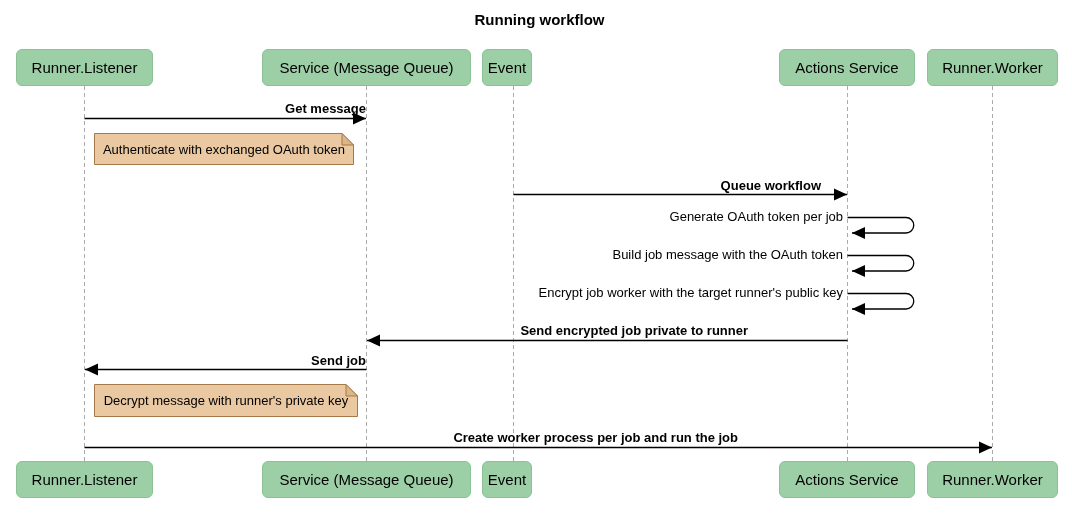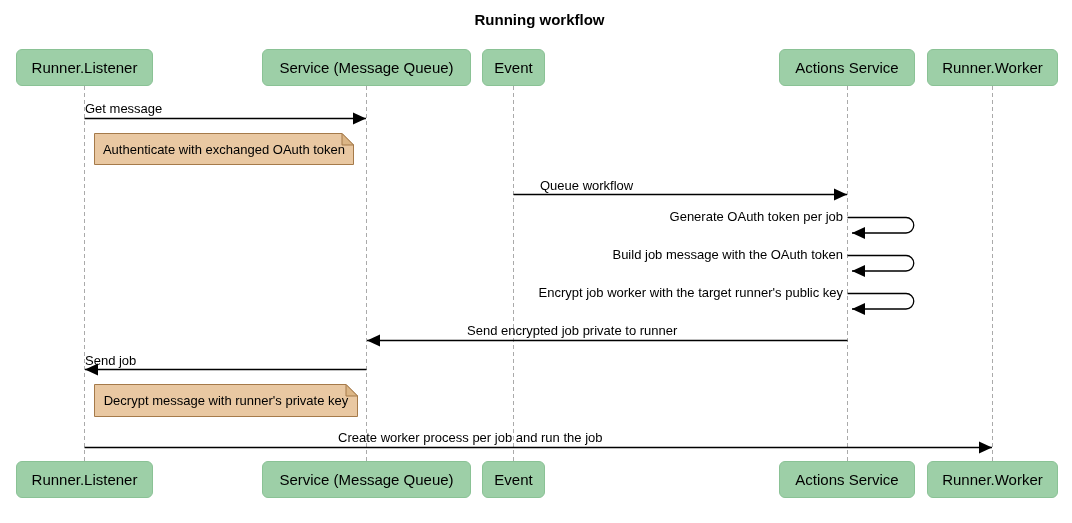--- a/index.html
+++ b/index.html
@@ -33,32 +33,32 @@
     align-items: center;
     justify-content: center;
     font-size: 15px;
     color: var(--actor-text, #000000);
     white-space: nowrap;
   }
   .actor.row-top { top: 49px; }
   .actor.row-bottom { top: 461px; }
   .a0 { left: 16px;  width: 137px; }
   .a1 { left: 262px; width: 209px; }
-  .a2 { left: 482px; width: 63px;  }
+  .a2 { left: 482px; width: 50px;  }
   .a3 { left: 779px; width: 136px; }
   .a4 { left: 927px; width: 131px; }
 
   .msg-label {
     position: absolute;
     height: 16px;
     line-height: 16px;
     font-size: 13px;
     white-space: nowrap;
   }
-  .center { text-align: left; }
+  .center { text-align: right; font-weight: bold; }
   .right  { text-align: right; }
 
   .note-label {
     position: absolute;
     font-size: 13px;
     display: flex;
     align-items: center;
     justify-content: center;
     white-space: nowrap;
   }

